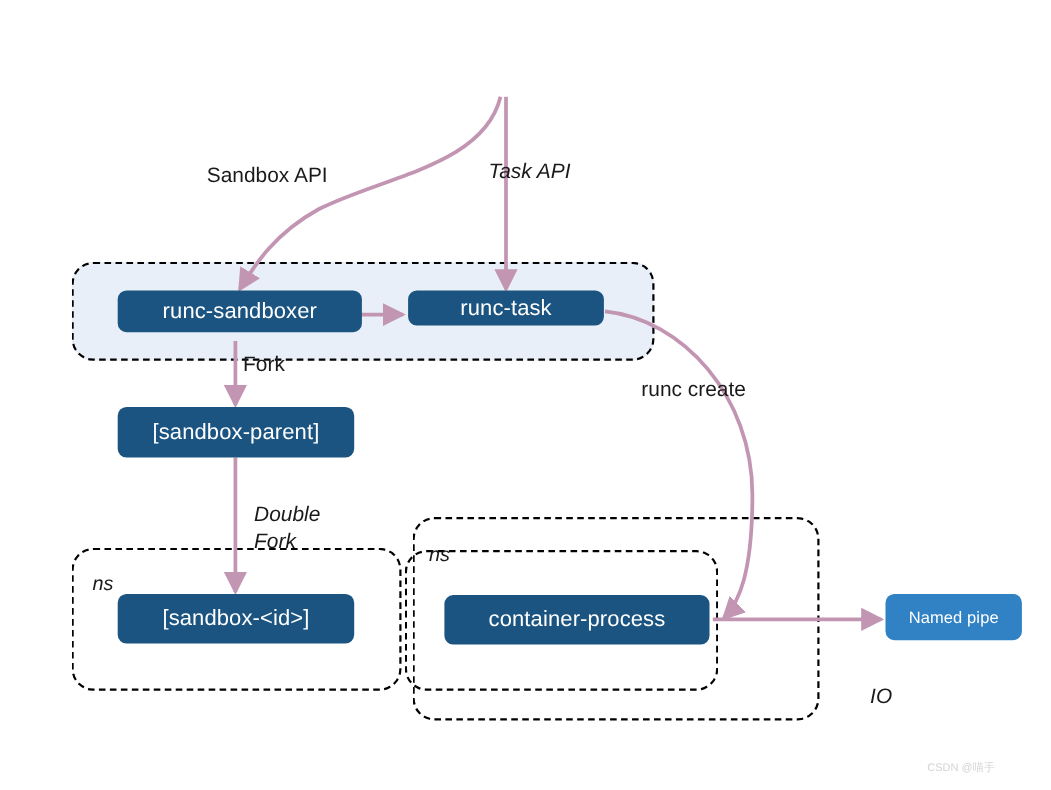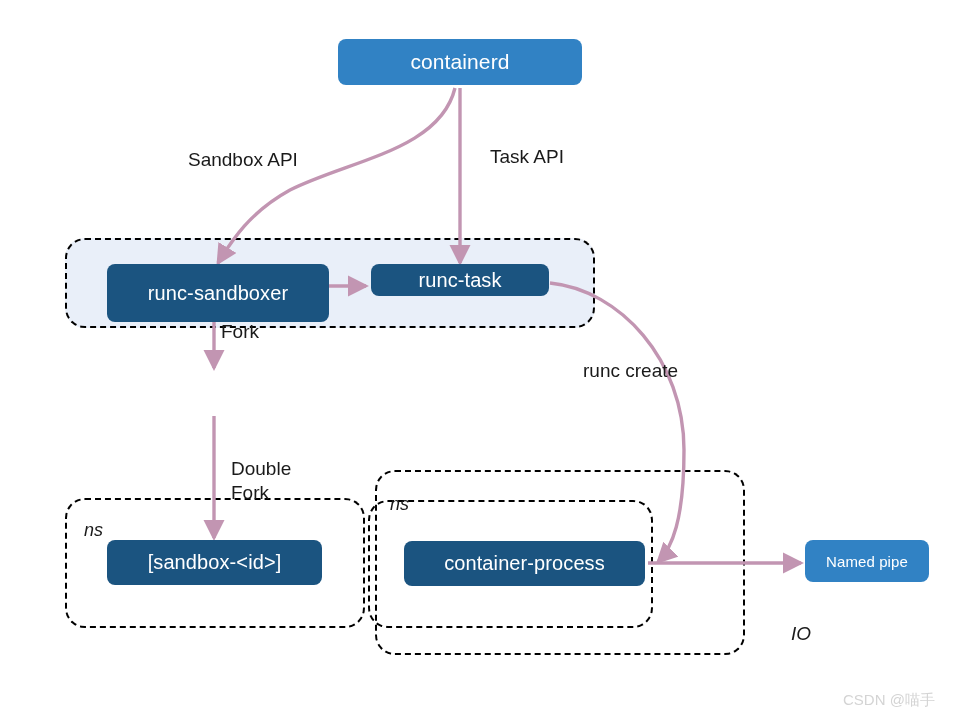--- a/index.html
+++ b/index.html
@@ -69,21 +69,21 @@
     white-space: pre-line;
     line-height: 1.25;
   }
   .label.ns {
     font-size: 18px;
     font-style: italic;
   }
   .watermark {
     position: absolute;
     color: #d4d4d4;
-    font-size: 15px;
+    font-size: 10px;
     white-space: nowrap;
   }
 </style>
 </head>
 <body>
 
 <div id="canvas">
 
   <div class="group filled" style="left:65px; top:238px; width:530px; height:90px;"></div>
 
@@ -108,43 +108,43 @@
 
     <path d="M 214,310 L 214,368" fill="none" stroke="#c295b2" stroke-width="3.4" marker-end="url(#ah)"></path>
 
     <path d="M 214,416 L 214,538" fill="none" stroke="#c295b2" stroke-width="3.4" marker-end="url(#ah)"></path>
 
     <path d="M 550,283 C 620,290 684,360 684,450 C 684,520 672,548 658,562" fill="none" stroke="#c295b2" stroke-width="3.4" marker-end="url(#ah)"></path>
 
     <path d="M 648,563 L 801,563" fill="none" stroke="#c295b2" stroke-width="3.4" marker-end="url(#ah)"></path>
   </svg>
 
-  <div class="node light xl" style="left:338px; top:39px; width:244px; height:46px;">containerd</div>
 
-  <div class="node dark lg" style="left:107px; top:264px; width:222px; height:58px;">runc-sandboxer</div>
+  <div class="node dark lg" style="left:107px; top:264px; width:222px; height:38px;">runc-sandboxer</div>
 
   <div class="node dark lg" style="left:371px; top:264px; width:178px; height:32px;">runc-task</div>
 
+  <div class="node dark lg" style="left:107px; top:370px; width:215px; height:46px;">[sandbox-parent]</div>
 
   <div class="node dark lg" style="left:107px; top:540px; width:215px; height:45px;">[sandbox-&lt;id&gt;]</div>
 
   <div class="node light sm" style="left:805px; top:540px; width:124px; height:42px;">Named pipe</div>
 
   <div class="node dark lg" style="left:404px; top:541px; width:241px; height:45px;">container-process</div>
 
   <div class="label" style="left:188px; top:148px;text-align:center;">Sandbox API</div>
 
-  <div class="label" style="left:490px; top:145px;">Task API</div>
+  <div class="label" style="left:444px; top:145px;font-style:italic;">Task API</div>
 
   <div class="label" style="left:221px; top:320px;">Fork</div>
 
-  <div class="label" style="left:231px; top:457px;">Double
+  <div class="label" style="left:231px; top:457px;font-style:italic;">Double
 Fork</div>
 
-  <div class="label" style="left:583px; top:343px;margin-top:16px;">runc create</div>
+  <div class="label" style="left:583px; top:343px;">runc create</div>
 
   <div class="label" style="left:791px; top:622px;font-style:italic;">IO</div>
 
   <div class="label ns" style="left:84px; top:519px;">ns</div>
 
   <div class="label ns" style="left:390px; top:493px;">ns</div>
 
   <div class="watermark" style="left:843px; top:691px;">CSDN @喵手</div>
 
 </div>

